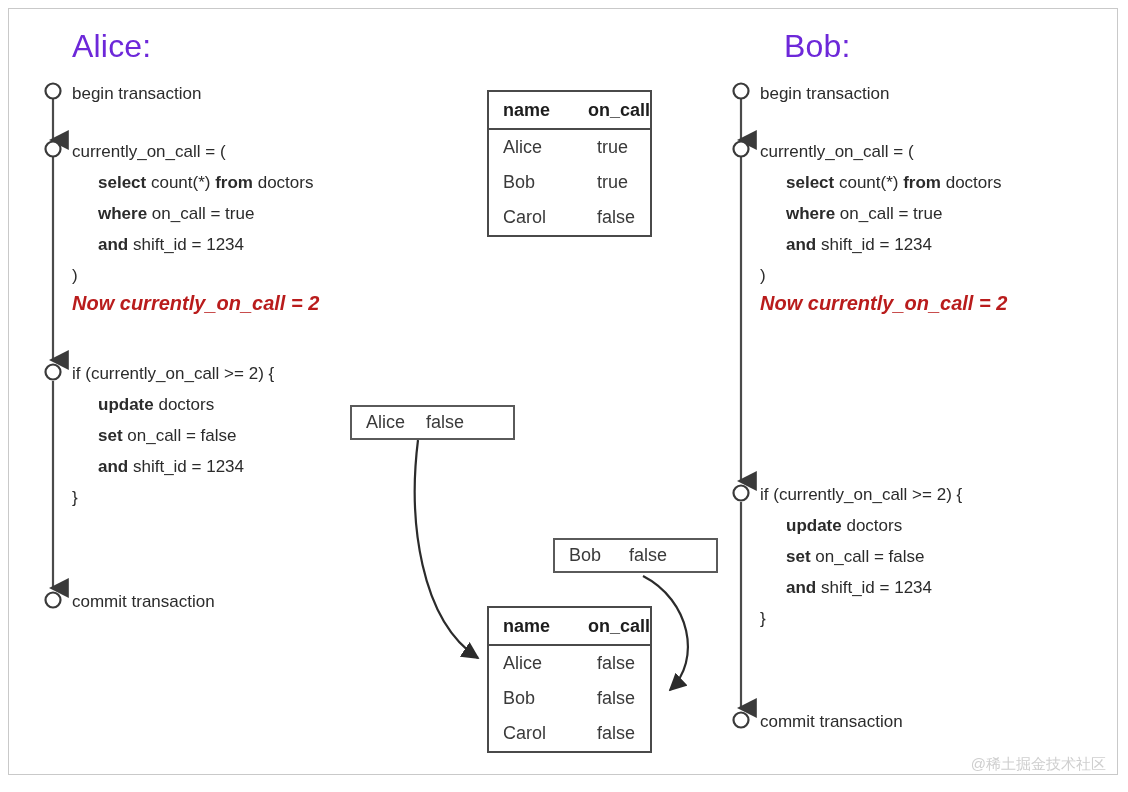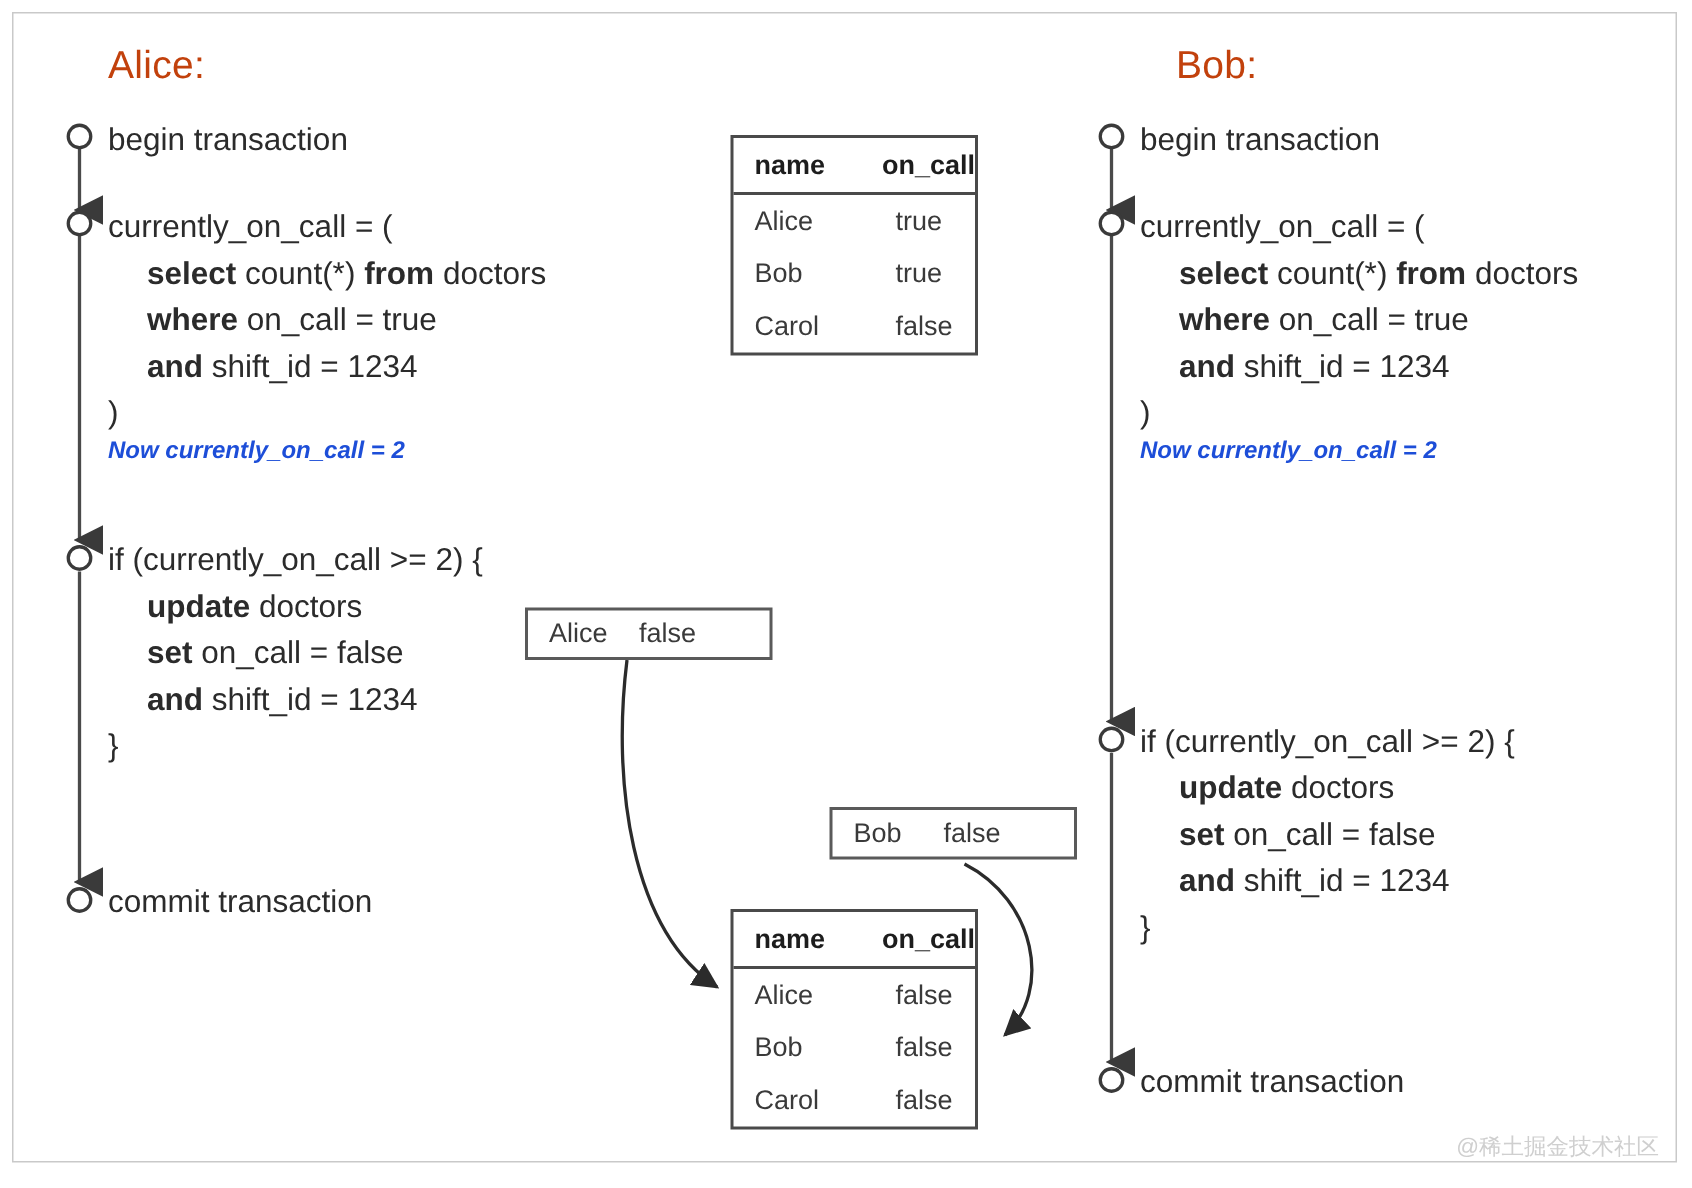--- a/index.html
+++ b/index.html
@@ -30,39 +30,39 @@
   svg.lines {
     position: absolute;
     left: 0;
     top: 0;
     width: 1128px;
     height: 792px;
     pointer-events: none;
   }
   .col-title {
     position: absolute;
-    font-size: 26px;
-    color: #c2410c;
+    font-size: 32px;
+    color: #6d28d9;
     letter-spacing: 0.2px;
     white-space: nowrap;
   }
   .step {
     position: absolute;
-    font-size: 21px;
+    font-size: 17px;
     color: #2b2b2b;
     line-height: 31px;
     white-space: nowrap;
   }
   .step b { font-weight: bold; }
   .indent { padding-left: 26px; display: block; }
   .note {
     position: absolute;
-    font-size: 16px;
+    font-size: 20px;
     font-style: italic;
-    color: #1d4ed8;
+    color: #b91c1c;
     white-space: nowrap;
     font-weight: 600;
   }
   
   .dtable {
     position: absolute;
     border: 2px solid #4a4a4a;
     background: #ffffff;
     box-sizing: border-box;
   }

